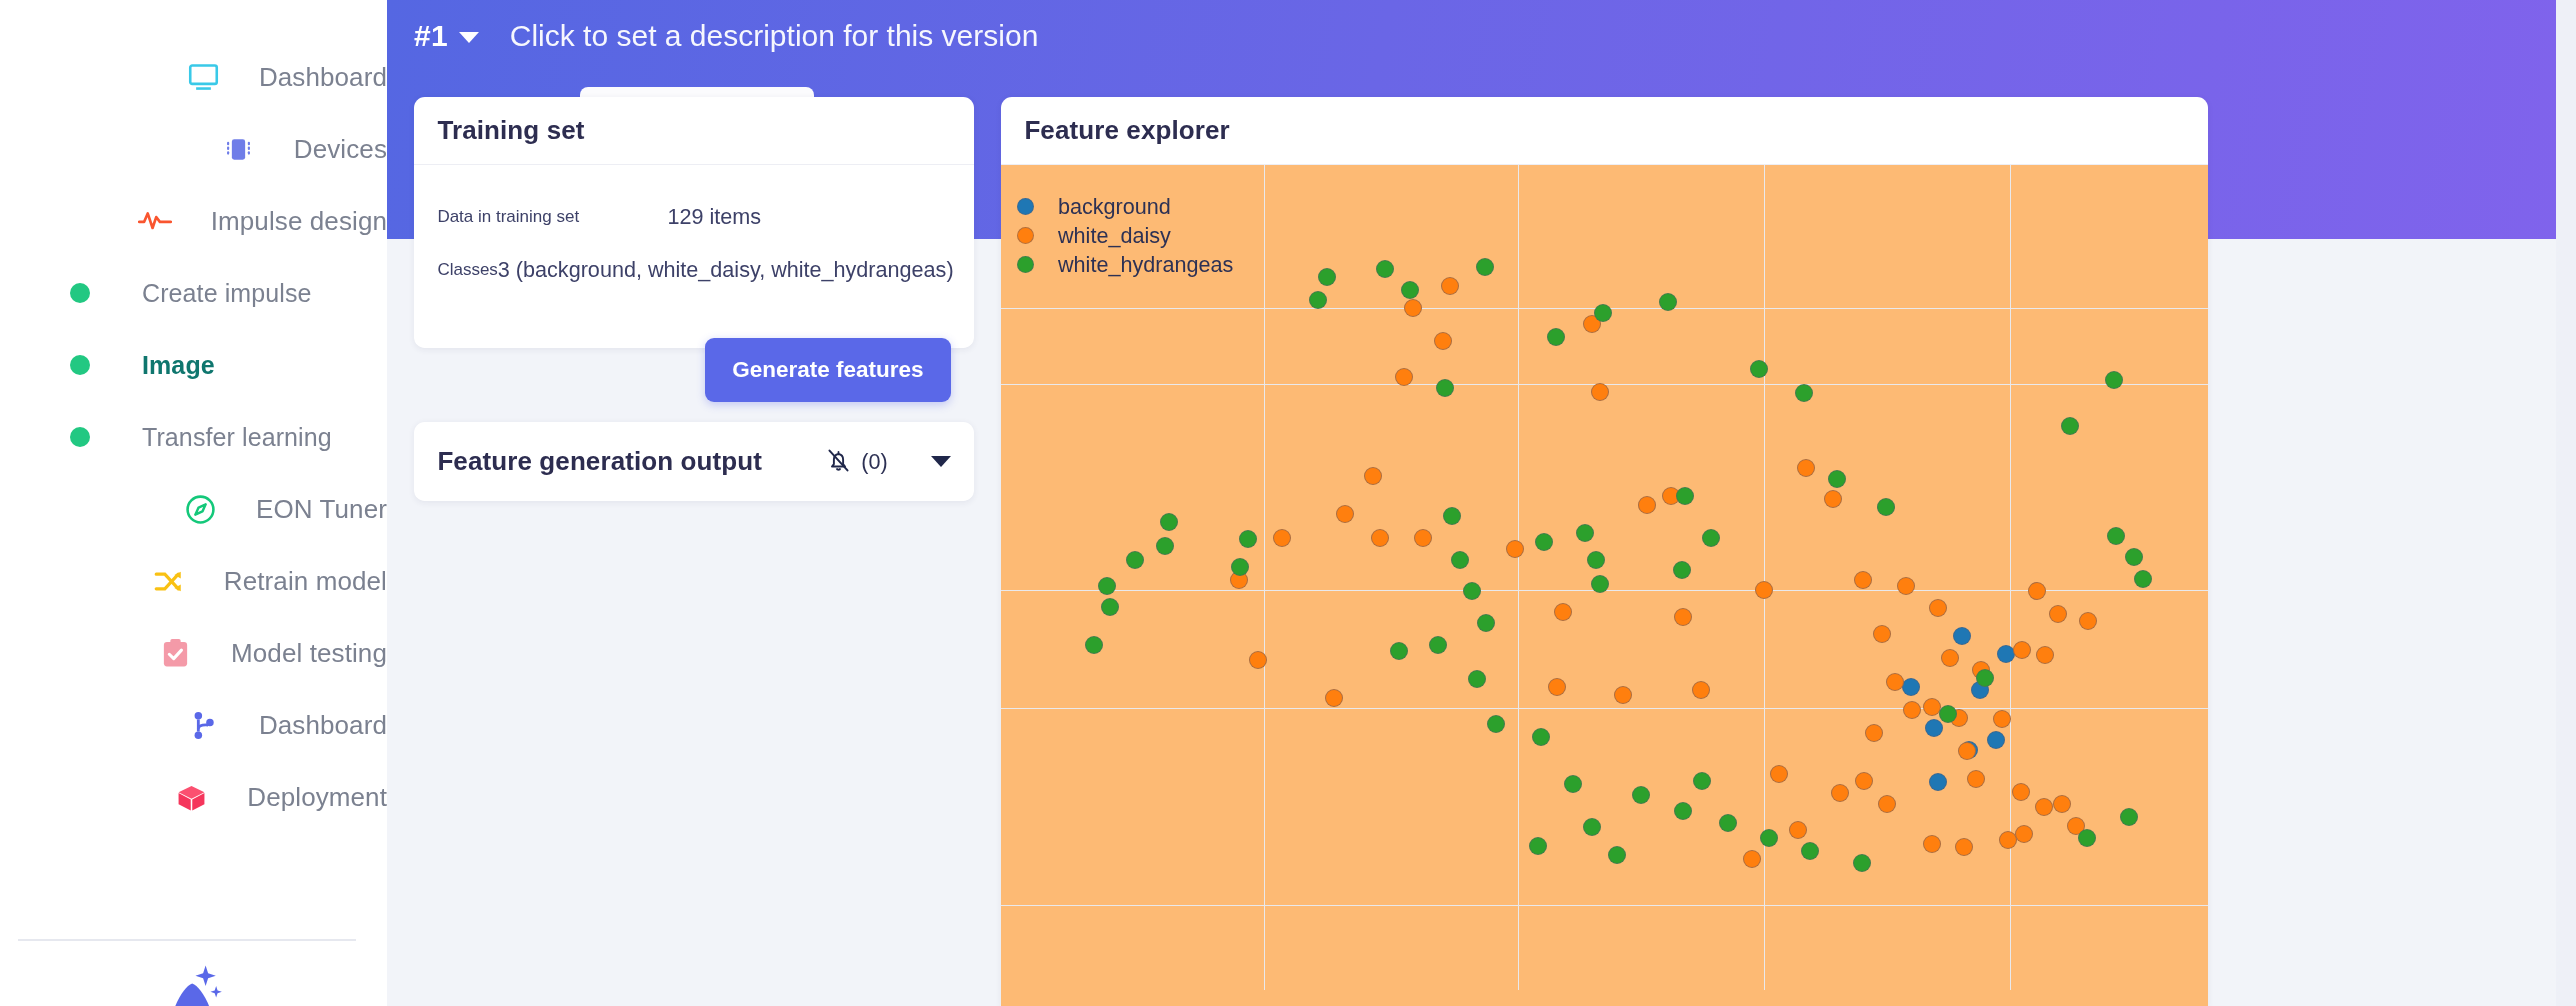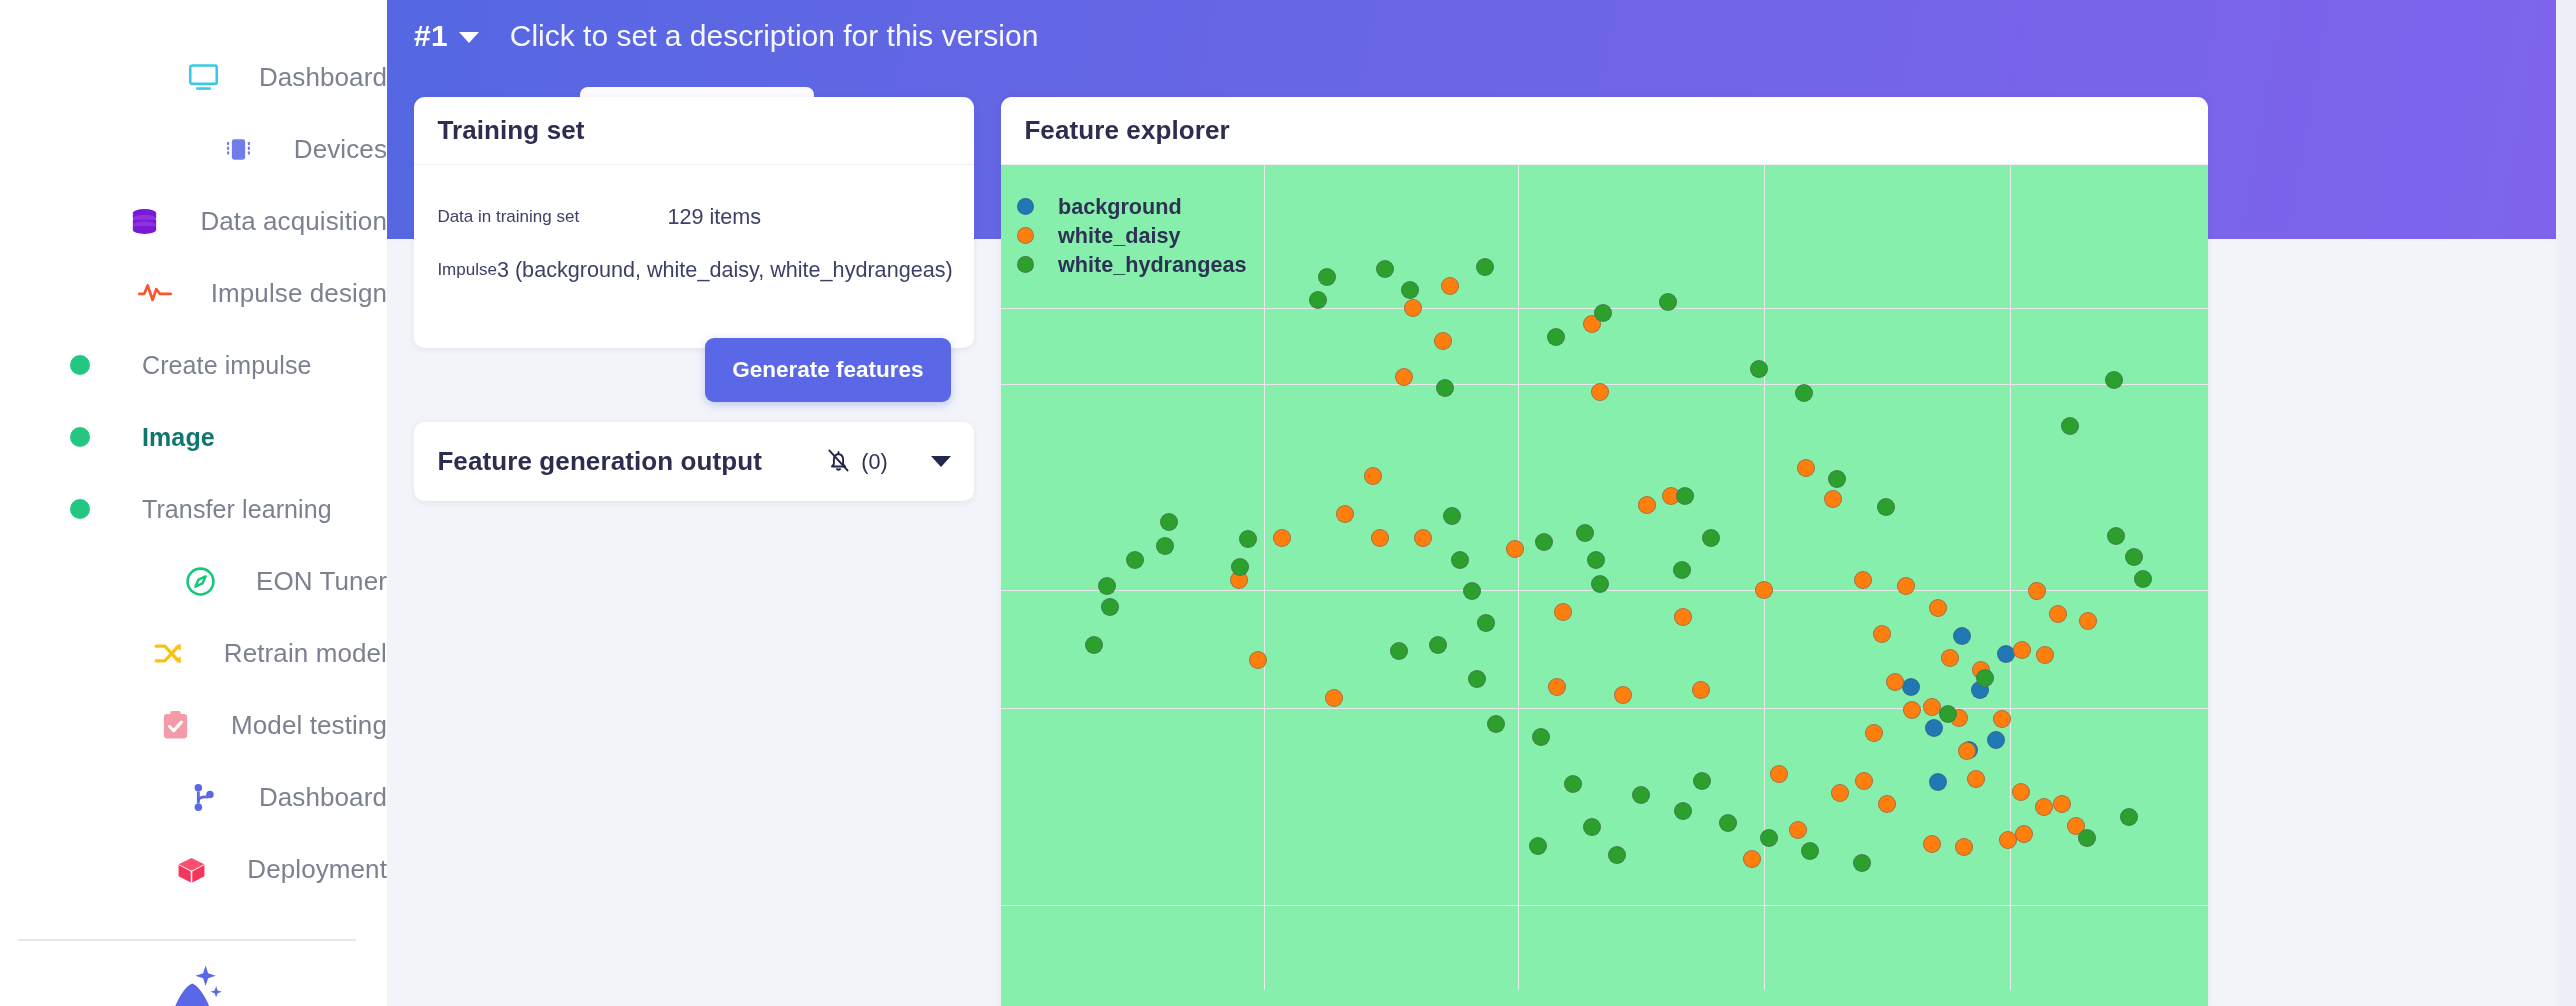--- a/index.html
+++ b/index.html
@@ -172,23 +172,22 @@
   
   #card-explorer {
     left: 614px; top: 97px;
     width: 1207px; height: 910px;
     border-radius: 10.8px 10.8px 0 0;
     overflow: hidden;
   }
   #plot {
     position: relative;
     width: 1207px; height: 841px;
-    background: #86efac;
+    background: #fdba74;
     overflow: hidden;
-    font-weight: bold;
   }
   .vline { position: absolute; top: 0; bottom: 16px; width: 0.9px; background: #e9e9ec; }
   .hline { position: absolute; left: 0; right: 0; height: 0.9px; background: #e9e9ec; }
   .pt {
     position: absolute;
     width: 18px; height: 18px;
     margin-left: -9px; margin-top: -9px;
     border-radius: 50%;
     border: 0.9px solid rgba(90,90,110,.5);
   }
@@ -239,34 +238,20 @@
                 <line x1="3.4" y1="14.3" x2="3.4" y2="15.4"></line>
                 <line x1="20.6" y1="6.5" x2="20.6" y2="7.6"></line>
                 <line x1="20.6" y1="10.4" x2="20.6" y2="11.5"></line>
                 <line x1="20.6" y1="14.3" x2="20.6" y2="15.4"></line>
               </g>
             </svg>
         </span>
         <span class="nav-label">Devices</span>
       </div>
 
-      <div class="nav-item">
-        <span class="nav-icon">
-          <svg width="31" height="27" viewBox="0 0 24 22">
-              <ellipse cx="12" cy="4" rx="9.5" ry="3.2" fill="#7a19d6"></ellipse>
-              <rect x="2.5" y="4" width="19" height="4.6" fill="#7a19d6"></rect>
-              <ellipse cx="12" cy="8.6" rx="9.5" ry="3.2" fill="#8f33e0"></ellipse>
-              <rect x="2.5" y="9.5" width="19" height="4.6" fill="#7a19d6"></rect>
-              <ellipse cx="12" cy="14.1" rx="9.5" ry="3.2" fill="#8f33e0"></ellipse>
-              <rect x="2.5" y="14.6" width="19" height="3.4" fill="#7a19d6"></rect>
-              <ellipse cx="12" cy="18" rx="9.5" ry="3.2" fill="#7a19d6"></ellipse>
-            </svg>
-        </span>
-        <span class="nav-label">Data acquisition</span>
-      </div>
 
       <div class="nav-item">
         <span class="nav-icon">
           <svg width="34" height="23.4" viewBox="0 0 28 18">
               <polyline points="1,10 5,10 8,3 12,15 15,6 18,10 27,10" fill="none" stroke="#f9552f" stroke-width="2.2" stroke-linecap="round" stroke-linejoin="round"></polyline>
             </svg>
         </span>
         <span class="nav-label">Impulse design</span>
       </div>
 
@@ -374,21 +359,21 @@
     <div class="card" id="card-training">
       <div class="card-head">
         <span class="card-title">Training set</span>
       </div>
       <div class="kv-body">
         <div class="kv-row">
           <span class="kv-key">Data in training set</span>
           <span class="kv-val">129 items</span>
         </div>
         <div class="kv-row">
-          <span class="kv-key">Impulse</span>
+          <span class="kv-key">Classes</span>
           <span class="kv-val">3 (background, white_daisy, white_hydrangeas)</span>
         </div>
       </div>
       <div id="gen-btn-wrap">
         <button id="generate-features-btn">Generate features</button>
       </div>
     </div>
 
     <div class="card" id="card-output">
       <div class="card-head">

